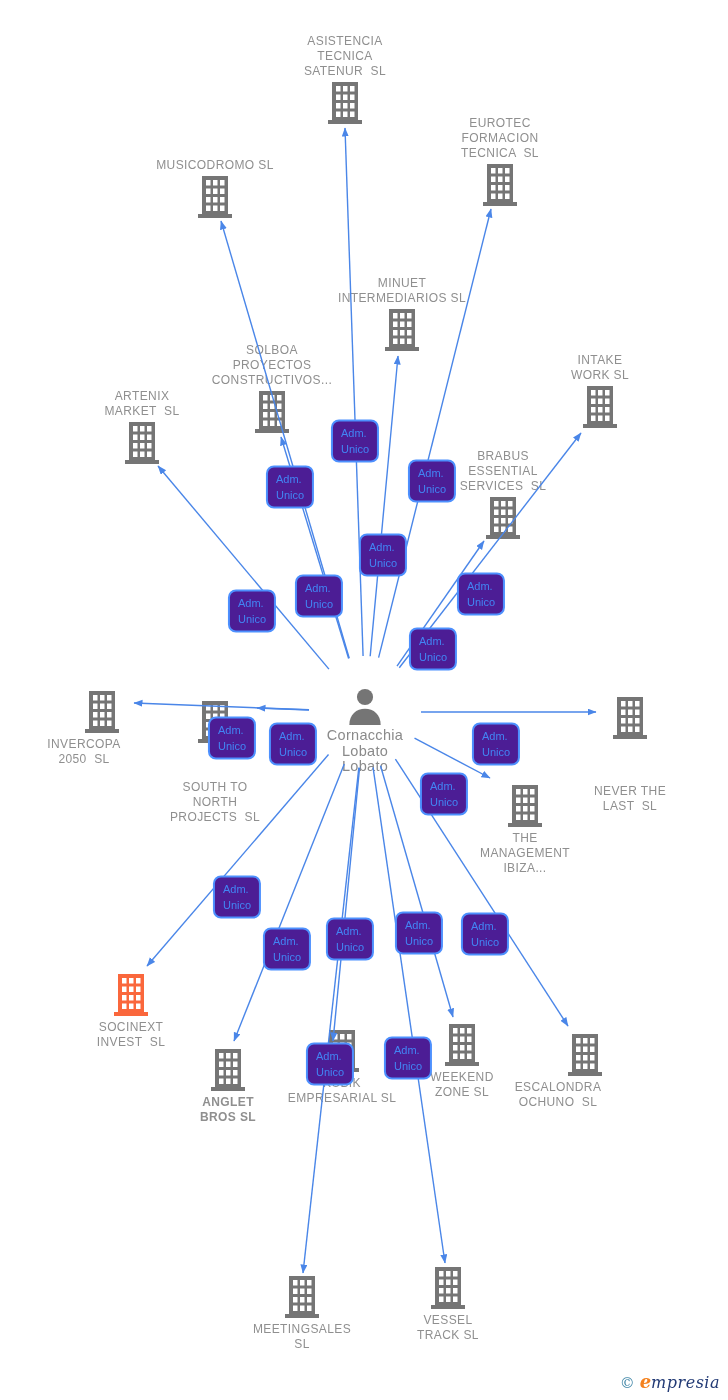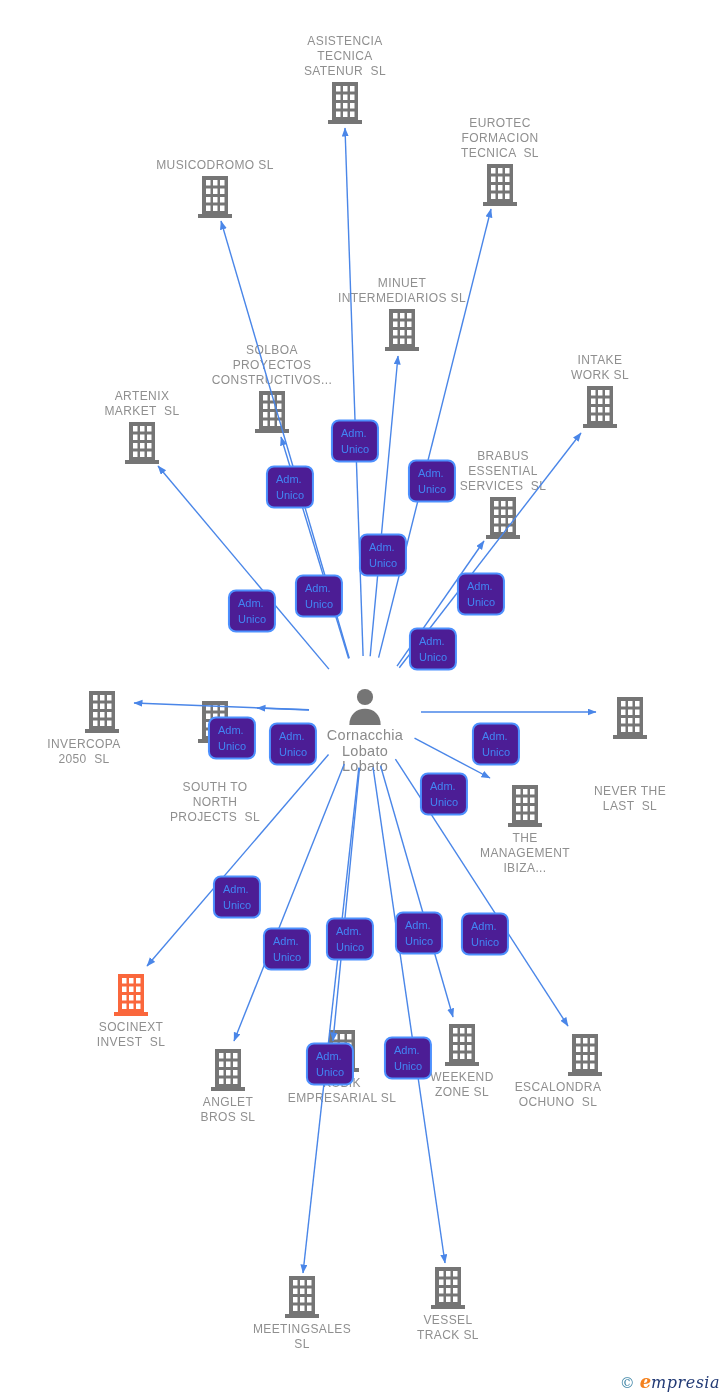--- a/index.html
+++ b/index.html
@@ -411,21 +411,21 @@
           <rect x="23" y="12.5" width="4.5" height="5.5"></rect>
         <rect x="9" y="21" width="4.5" height="5.5"></rect>
           <rect x="16" y="21" width="4.5" height="5.5"></rect>
           <rect x="23" y="21" width="4.5" height="5.5"></rect>
         <rect x="9" y="29.5" width="4.5" height="5.5"></rect>
           <rect x="16" y="29.5" width="4.5" height="5.5"></rect>
           <rect x="23" y="29.5" width="4.5" height="5.5"></rect>
       </g>
     </svg>
     </div>
-    <div class="co-label" style="left: 228px; top: 1095px;"><div>ANGLET</div><div>BROS SL</div></div>
+    <div class="co-label" style="left: 228px; top: 1095px; font-weight: bold;"><div>ANGLET</div><div>BROS SL</div></div>
     <div class="adm" style="left: 287px; top: 908px;">
       <div>Adm.</div>
       <div>Unico</div>
     </div>
     <div class="node" style="left: 342px; top: 1051px;">
       <svg width="36" height="42" viewBox="0 0 36 42" style="fill: rgb(117, 117, 117);">
       <rect x="1" y="38" width="34" height="4"></rect>
       <rect x="5" y="0" width="26" height="38"></rect>
       <g fill="#ffffff">
         <rect x="9" y="4" width="4.5" height="5.5"></rect>

